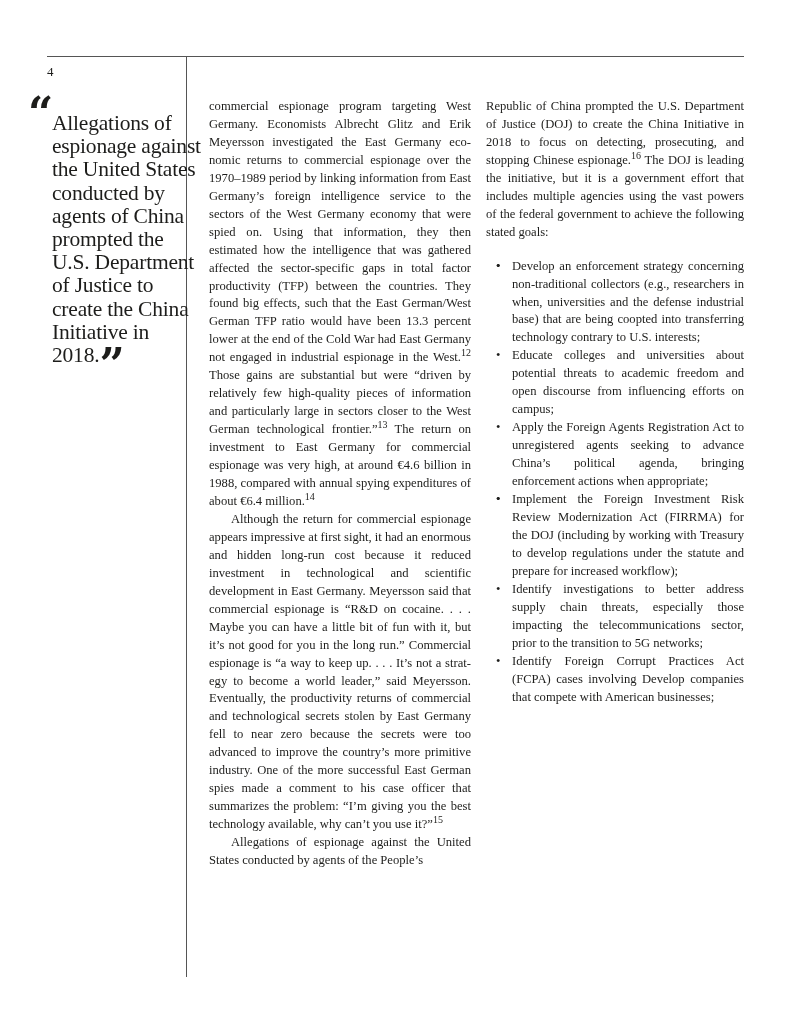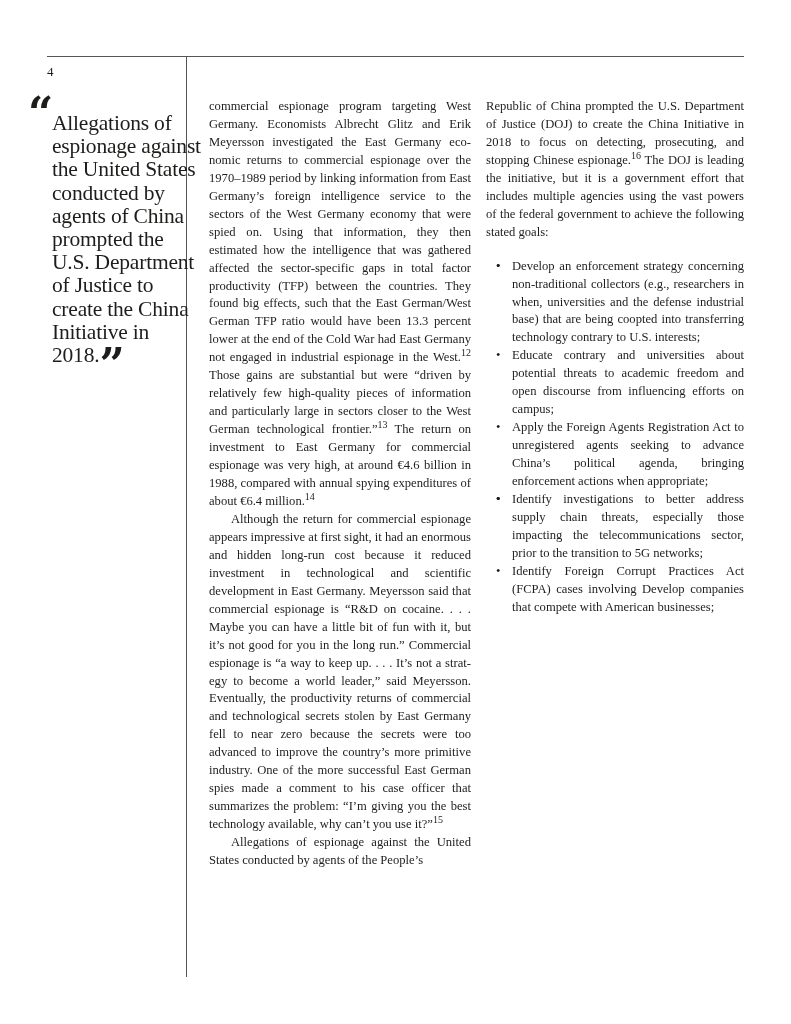--- a/index.html
+++ b/index.html
@@ -41,20 +41,20 @@
   <p><span>commercial espionage program targeting West Germany. Economists Albrecht Glitz and Erik Meyersson investigated the East Germany eco­nomic returns to commercial espionage over the 1970–1989 period by linking information from East Germany’s foreign intelligence ser­vice to the sectors of the West Germany econo­my that were spied on. Using that information, they then estimated how the intelligence that was gathered affected the sector-specific gaps in total factor productivity (TFP) between the countries. They found big effects, such that the East German/West German TFP ratio would have been 13.3 percent lower at the end of the Cold War had East Germany not engaged in industrial espionage in the West.</span><sup>12</sup><span> Those gains are substantial but were “driven by relatively few high-quality pieces of information and particularly large in sectors closer to the West German technological frontier.”</span><sup>13</sup><span> The return on investment to East Germany for commercial espionage was very high, at around €4.6 billion in 1988, compared with annual spying expendi­tures of about €6.4 million.</span><sup>14</sup></p>
   <p class="indent"><span>Although the return for commercial es­pionage appears impressive at first sight, it had an enormous and hidden long-run cost because it reduced investment in techno­logical and scientific development in East Germany. Meyersson said that commercial espionage is “R&amp;D on cocaine. . . . Maybe you can have a little bit of fun with it, but it’s not good for you in the long run.” Commercial es­pionage is “a way to keep up. . . . It’s not a strat­egy to become a world leader,” said Meyersson. Eventually, the productivity returns of com­mercial and technological secrets stolen by East Germany fell to near zero because the se­crets were too advanced to improve the coun­try’s more primitive industry. One of the more successful East German spies made a com­ment to his case officer that summarizes the problem: “I’m giving you the best technology available, why can’t you use it?”</span><sup>15</sup></p>
   <p class="indent"><span>Allegations of espionage against the United States conducted by agents of the People’s</span></p>
 </section>
 
 <section class="col col2">
   <p><span>Republic of China prompted the U.S. Department of Justice (DOJ) to create the China Initiative in 2018 to focus on detecting, prosecuting, and stopping Chinese espionage.</span><sup>16</sup><span> The DOJ is leading the initiative, but it is a gov­ernment effort that includes multiple agencies using the vast powers of the federal govern­ment to achieve the following stated goals:</span></p>
   <ul>
     <li><span class="bullet">•</span></li>
     <li><span class="bullet">•</span><span>Develop an enforcement strategy con­cerning non-traditional collectors (e.g., researchers in when, universities and the defense industrial base) that are being coopted into transferring technology contrary to U.S. interests;</span></li>
-    <li><span class="bullet">•</span><span>Educate contrary and universities about potential threats to academic freedom and open discourse from influencing ef­forts on campus;</span></li>
+    <li><span class="bullet">•</span><span>Educate colleges and universities about potential threats to academic freedom and open discourse from influencing ef­forts on campus;</span></li>
     <li><span class="bullet">•</span><span>Apply the Foreign Agents Registration Act to unregistered agents seeking to ad­vance China’s political agenda, bringing enforcement actions when appropriate;</span></li>
     <li><span class="bullet">•</span></li>
-    <li><span class="bullet">•</span></li>
+    <li><span class="bullet">•</span><span>Implement the Foreign Investment Risk Review Modernization Act (FIRRMA) for the DOJ (including by working with Treasury to develop regulations under the statute and prepare for increased workflow);</span></li>
     <li><span class="bullet">•</span><span>Identify investigations to better address supply chain threats, especially those impacting the telecommunications sector, prior to the transition to 5G networks;</span></li>
     <li><span class="bullet">•</span><span>Identify Foreign Corrupt Practices Act (FCPA) cases involving Develop com­panies that compete with American businesses;</span></li>
   </ul>
 </section>
 
 </body></html>

